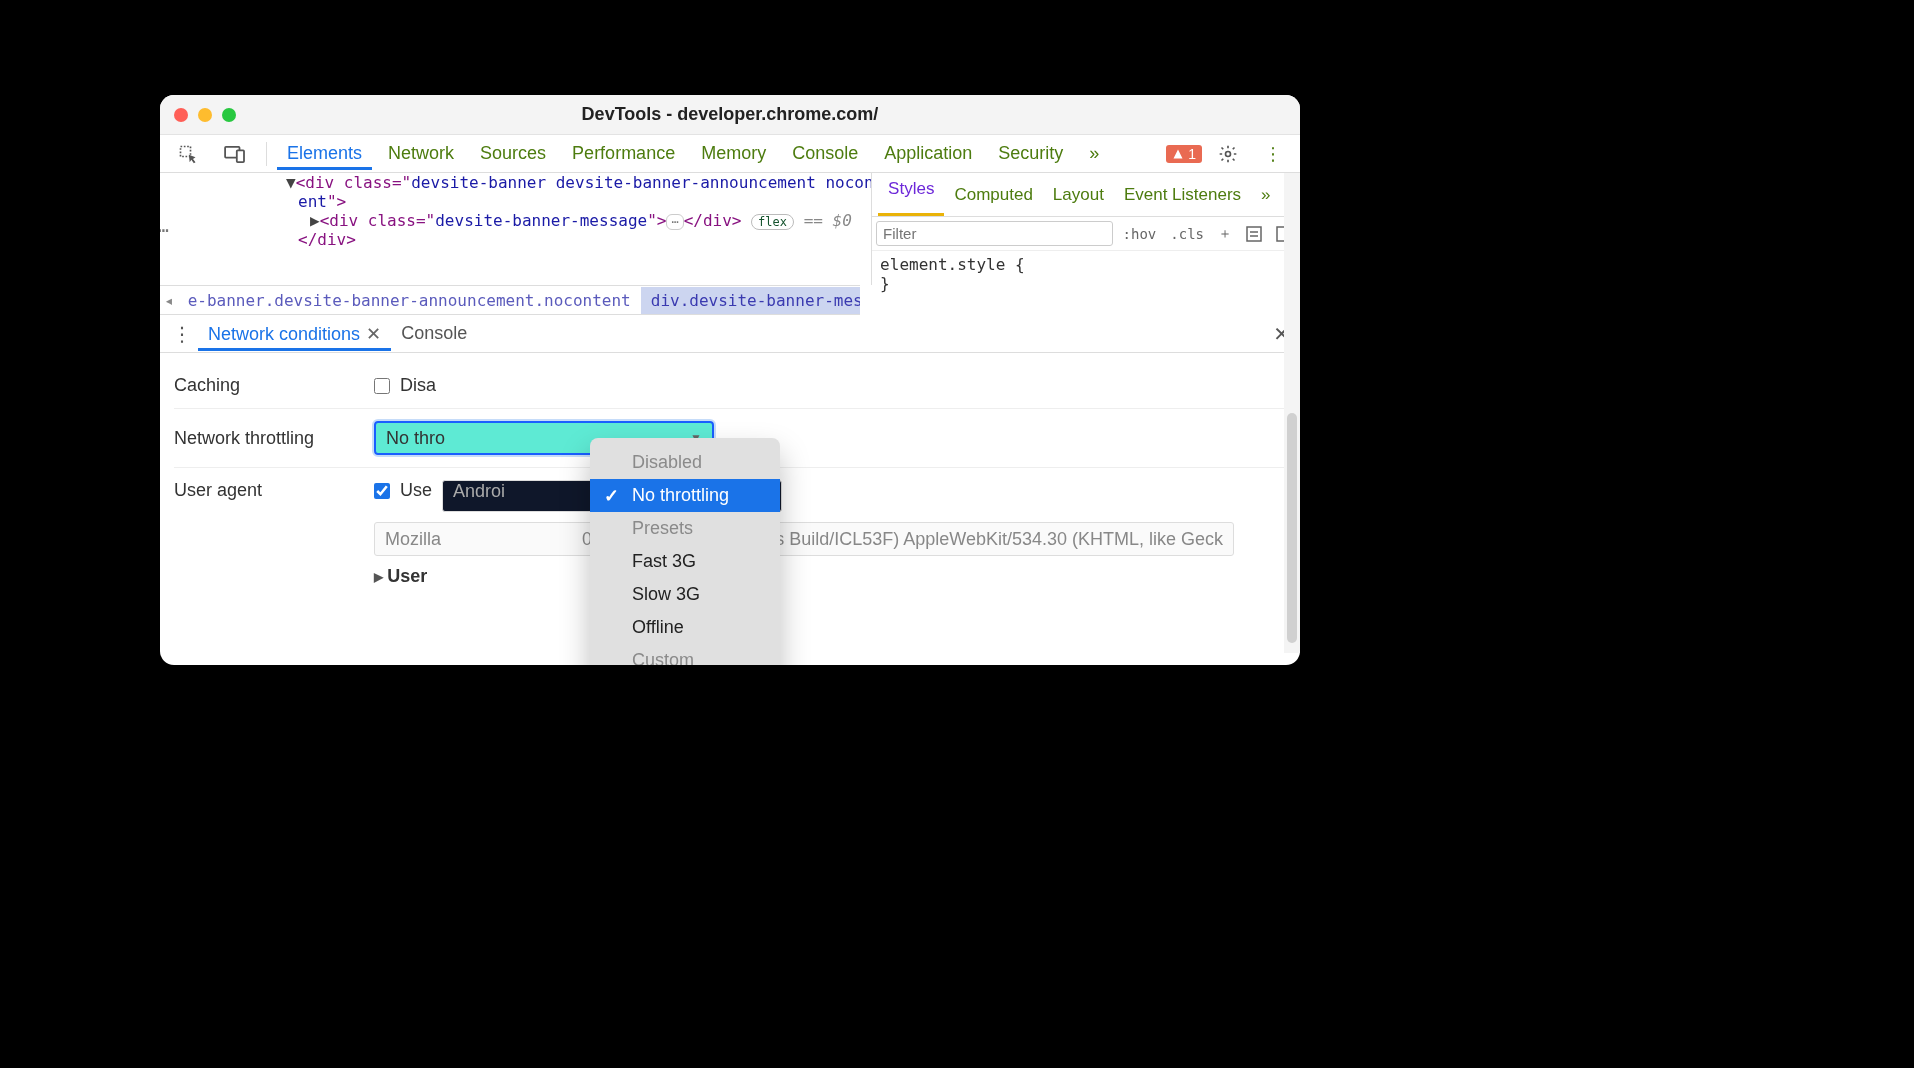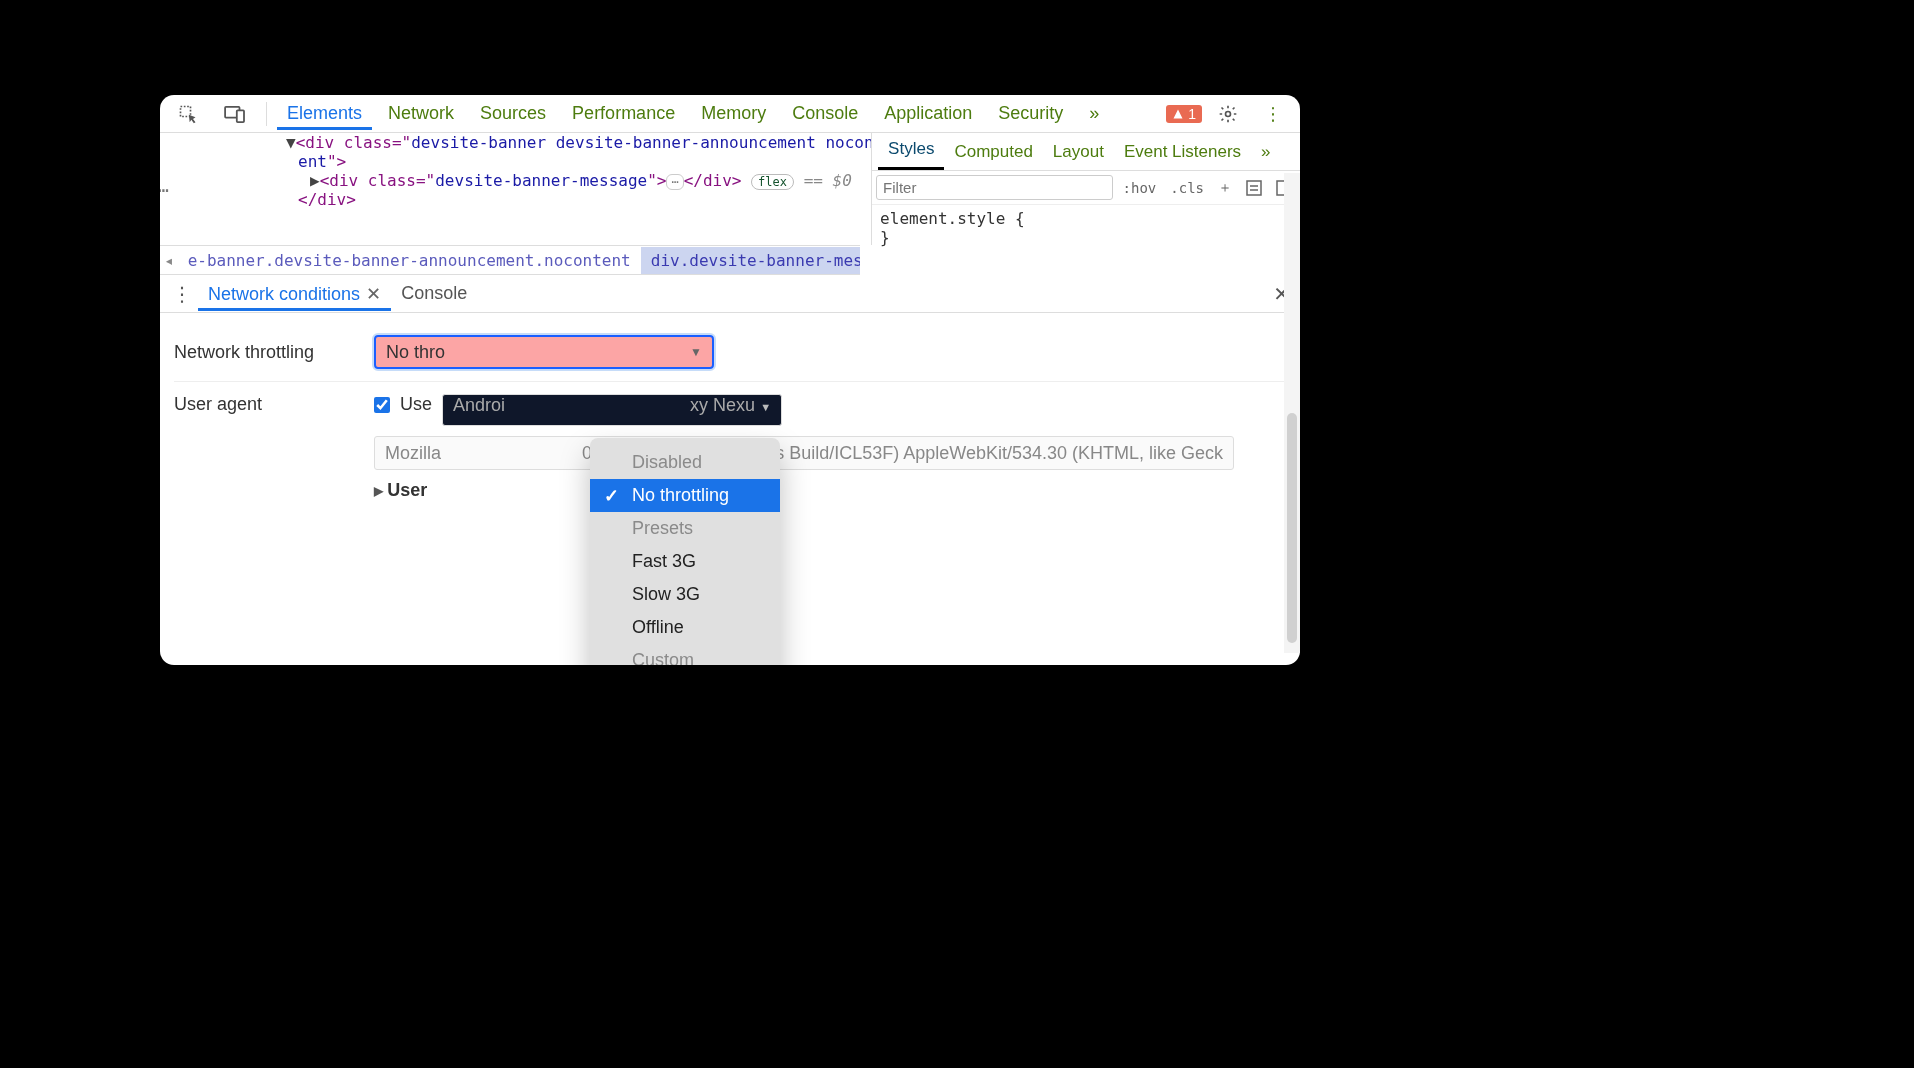--- a/index.html
+++ b/index.html
@@ -102,21 +102,21 @@
     flex-direction: column;
     font-size: 17px;
   }
   .styles-tabs {
     display: flex;
     border-bottom: 1px solid #ddd;
     align-items: center;
     padding: 0 6px;
   }
   .styles-tabs .stab { padding: 6px 10px; color: #4d7c0f; cursor: pointer;}
-  .styles-tabs .stab.active { color: #0c4a6e; border-bottom: 3px solid #000000; padding-bottom:8px;}
+  .styles-tabs .stab.active { color: #6d28d9; border-bottom: 3px solid #eab308; padding-bottom:14px;}
   .styles-tools {
     display:flex; align-items:center; padding: 4px; gap:6px;
     border-bottom: 1px solid #eee;
   }
   .styles-tools input {
     flex: 1;
     border: 1px solid #ccc;
     border-radius: 3px;
     padding: 3px 6px;
     font-size: 15px;
@@ -165,21 +165,21 @@
     border-bottom: 1px solid #eee;
   }
   .row:last-child{border-bottom:none;}
   .row .label { width: 200px; color:#333; }
   .row .ctrl { flex:1; display:flex; align-items:center; gap:10px; flex-wrap:wrap;}
   input[type=checkbox]{ width:16px; height:16px; accent-color:#1a73e8;}
   .select-box {
     border: 2px solid #1a5fff;
     border-radius: 4px;
     outline: 2px solid rgba(26,115,232,.25);
-    background:#fca5a5;
+    background:#5eead4;
     height: 34px;
     width: 340px;
     display:flex;
     align-items:center;
     justify-content:space-between;
     padding: 0 10px;
     color:#333;
   }
   .select-box .caret { color:#666; font-size:12px;}
   .disabled-select {
@@ -255,20 +255,28 @@
     background:#d0d0d0;
     border-radius:5px;
   }
   svg { display:block; }
 </style>
 </head>
 <body>
 
 <div class="window">
 
+  <div class="titlebar">
+    <div class="trafficlights">
+      <div class="dot red"></div>
+      <div class="dot yel"></div>
+      <div class="dot grn"></div>
+    </div>
+    <div class="title">DevTools - developer.chrome.com/</div>
+  </div>
 
   <div class="toolbar">
     <span class="icon-btn">
       <svg width="20" height="20" viewBox="0 0 24 24">
           <rect x="3" y="3" width="12" height="12" fill="none" stroke="#555" stroke-width="2" stroke-dasharray="2 2"></rect>
           <path d="M13 13 l8 3 -3 2 3 4 -2 1 -3 -4 -2 3 z" fill="#555"></path>
         </svg>
     </span>
     <span class="icon-btn">
       <svg width="22" height="18" viewBox="0 0 24 20">
@@ -357,20 +365,27 @@
     <span class="dtab active">
       <span>Network conditions</span>
       <span style="color:#666">✕</span>
     </span>
     <span class="dtab">Console</span>
     <span class="close-drawer">✕</span>
   </div>
 
   <div class="panel">
     <div class="row">
+      <div class="label">Caching</div>
+      <div class="ctrl">
+        <input type="checkbox" style="">
+        <span>Disa</span>
+      </div>
+    </div>
+    <div class="row">
       <div class="label">Network throttling</div>
       <div class="ctrl">
         <div class="select-box">
           <span>No thro</span>
           <span class="caret">▼</span>
         </div>
       </div>
     </div>
     <div class="row" style="align-items:flex-start;border-bottom:none;">
       <div class="label">User agent</div>

